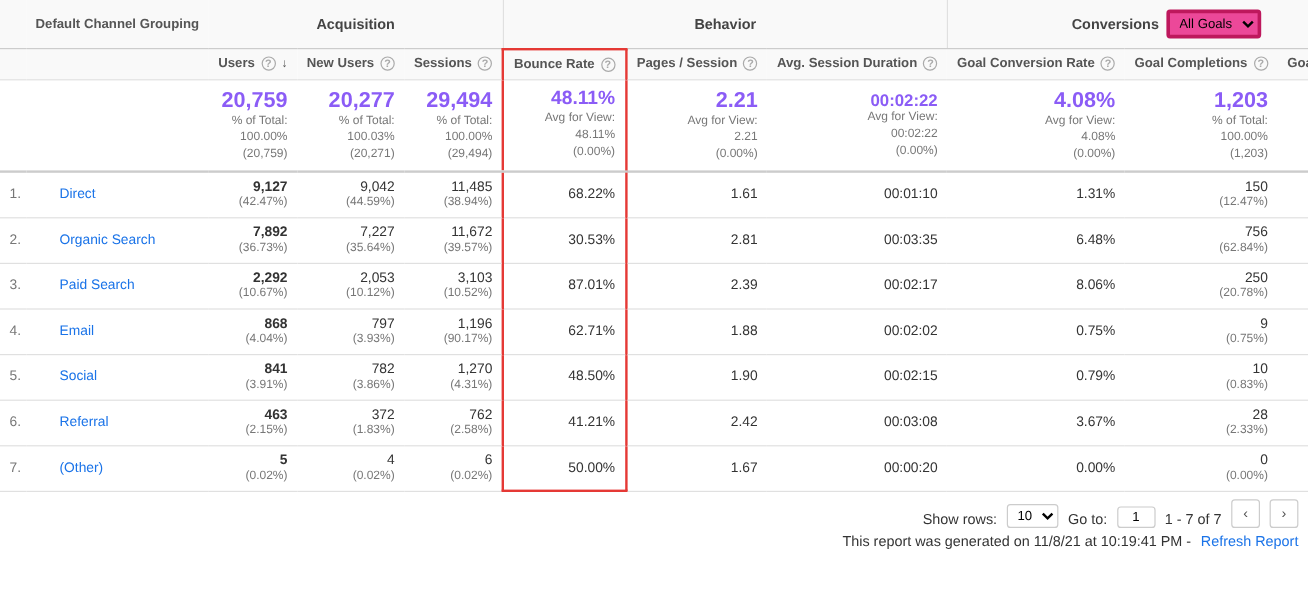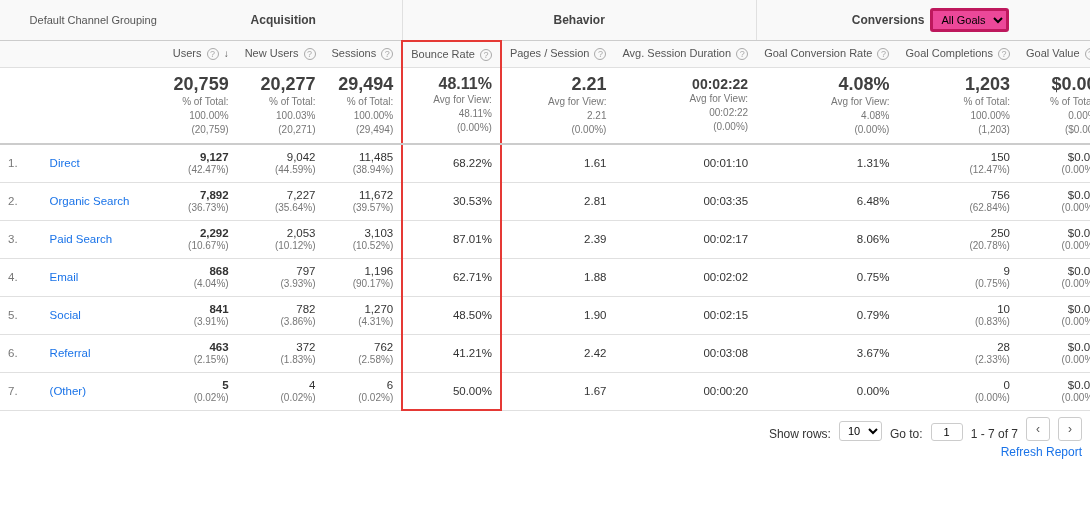--- a/index.html
+++ b/index.html
@@ -22,21 +22,21 @@
       font-size: 11.5px;
     }
     th, td {
       padding: 6px 8px;
       text-align: right;
       border-bottom: 1px solid #e0e0e0;
       vertical-align: middle;
     }
     th {
       color: #555;
-      font-weight: normal;
+      font-weight: bold;
       font-size: 11px;
       background: #f9f9f9;
       white-space: nowrap;
     }
     .col-left {
       text-align: left;
     }
     .group-header {
       text-align: center;
       border-bottom: 2px solid #e0e0e0;
@@ -60,21 +60,21 @@
       line-height: 1.3;
     }
     .total-row td {
       background: #fff;
       border-bottom: 2px solid #ccc;
     }
     .total-val {
       font-size: 18px;
       font-weight: bold;
       display: block;
-      color: #404040;
+      color: #8b5cf6;
     }
     .total-sub {
       font-size: 10px;
       color: #777;
       display: block;
       line-height: 1.4;
     }
     .bounce-rate-col {
       border-left: 2px solid #e53935;
       border-right: 2px solid #e53935;
@@ -517,15 +517,16 @@
       <option>25</option>
       <option>50</option>
     </select>
     <span>Go to:</span>
     <input type="text" class="goto-input" value="1" style="">
     <span>1 - 7 of 7</span>
     <button class="nav-btn">‹</button>
     <button class="nav-btn">›</button>
   </div>
   <div class="footer-row">
+    <span>This report was generated on 11/8/21 at 10:19:41 PM -</span>
     <a class="refresh-link">Refresh Report</a>
   </div>
 </div>
 
 </body></html>

